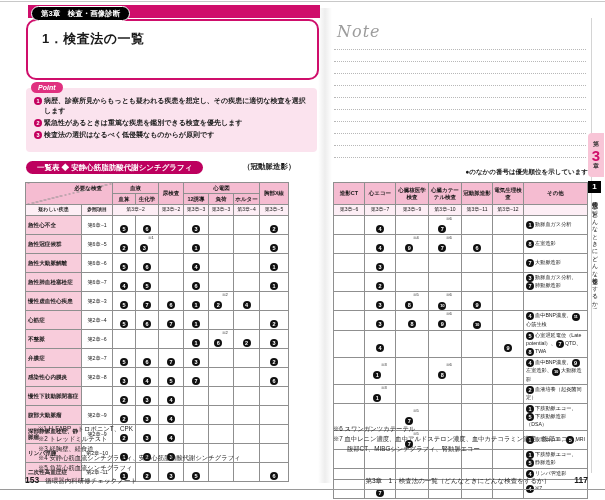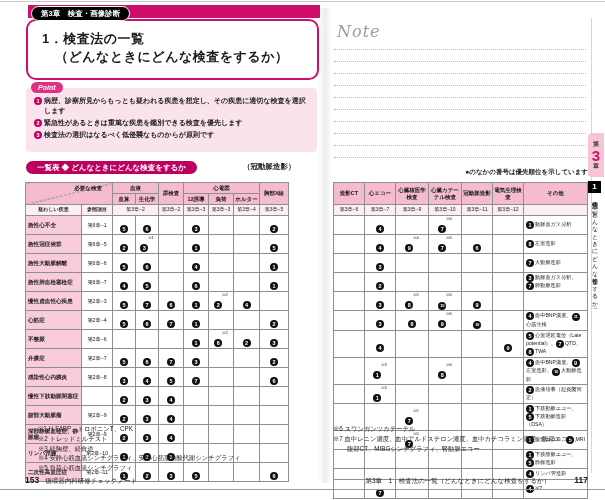--- a/index.html
+++ b/index.html
@@ -89,32 +89,31 @@
 <body>
 
 <div class="hairline-top"></div>
 <div class="gutter"></div>
 <div class="page-edge-line"></div>
 
 <div class="chapter-bar"></div>
 <div class="chapter-pill">第3章　検査・画像診断</div>
 <div class="title-box">
   <div class="title-l1">1．検査法の一覧</div>
-  <div class="title-l2">（どんなときにどんな検査をするか）</div>
 </div>
 
 <div class="point-box"></div>
 <div class="point-pill">Point</div>
 <div class="point-items">
   <div class="pt"><span class="pnum">1</span><span>病歴、診察所見からもっとも疑われる疾患を想定し、その疾患に適切な検査を選択します</span></div>
   <div class="pt"><span class="pnum">2</span><span>緊急性があるときは重篤な疾患を鑑別できる検査を優先します</span></div>
   <div class="pt"><span class="pnum">3</span><span>検査法の選択はなるべく低侵襲なものからが原則です</span></div>
 </div>
 
-<div class="list-pill">一覧表 ◆ どんなときにどんな検査をするか</div>
+<div class="list-pill">一覧表 ◆ 安静心筋脂肪酸代謝シンチグラフィ</div>
 <div class="author">（冠動脈造影）</div>
 
 <table id="left-table">
     <colgroup>
       <col style="width: 56px;">
       <col style="width: 31px;">
       <col style="width: 23px;">
       <col style="width: 23px;">
       <col style="width: 25px;">
       <col style="width: 25px;">

